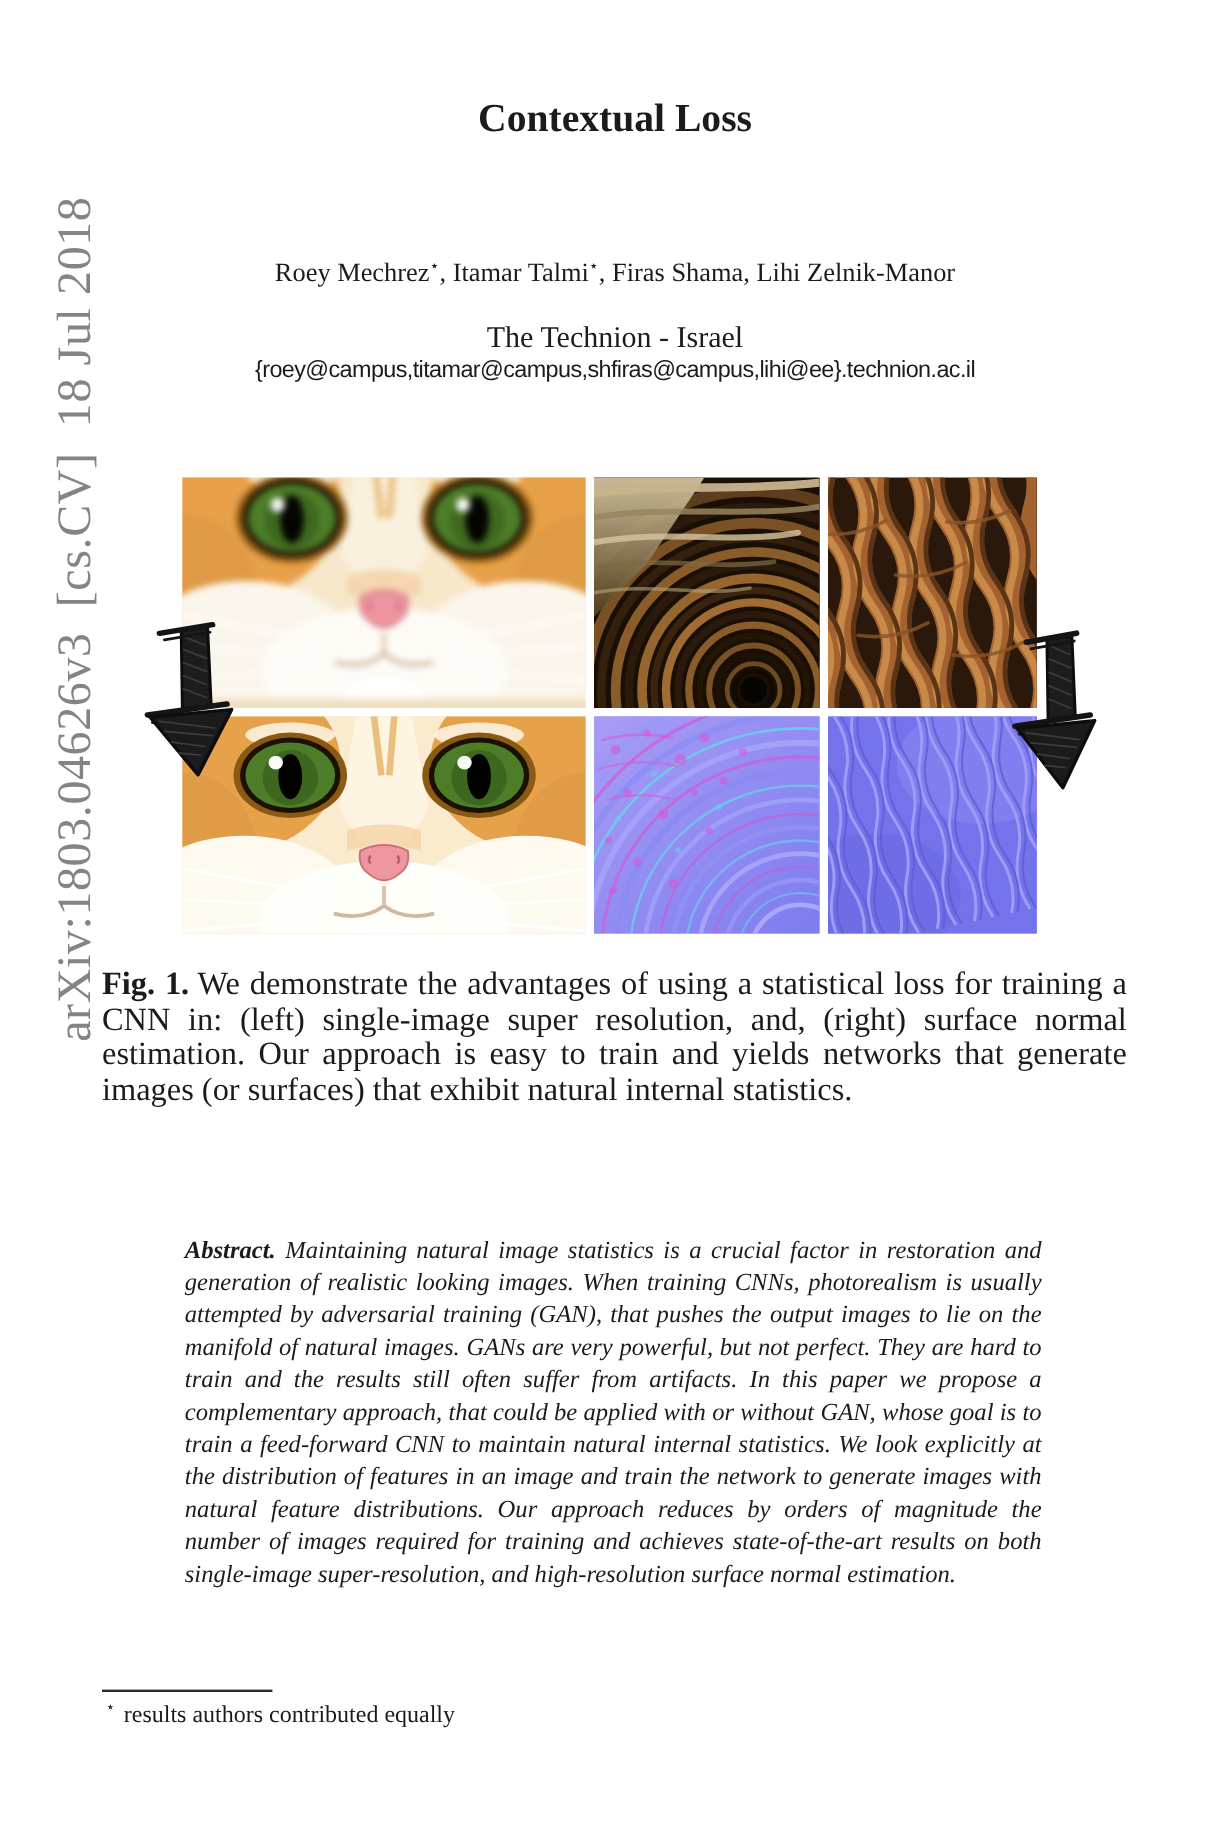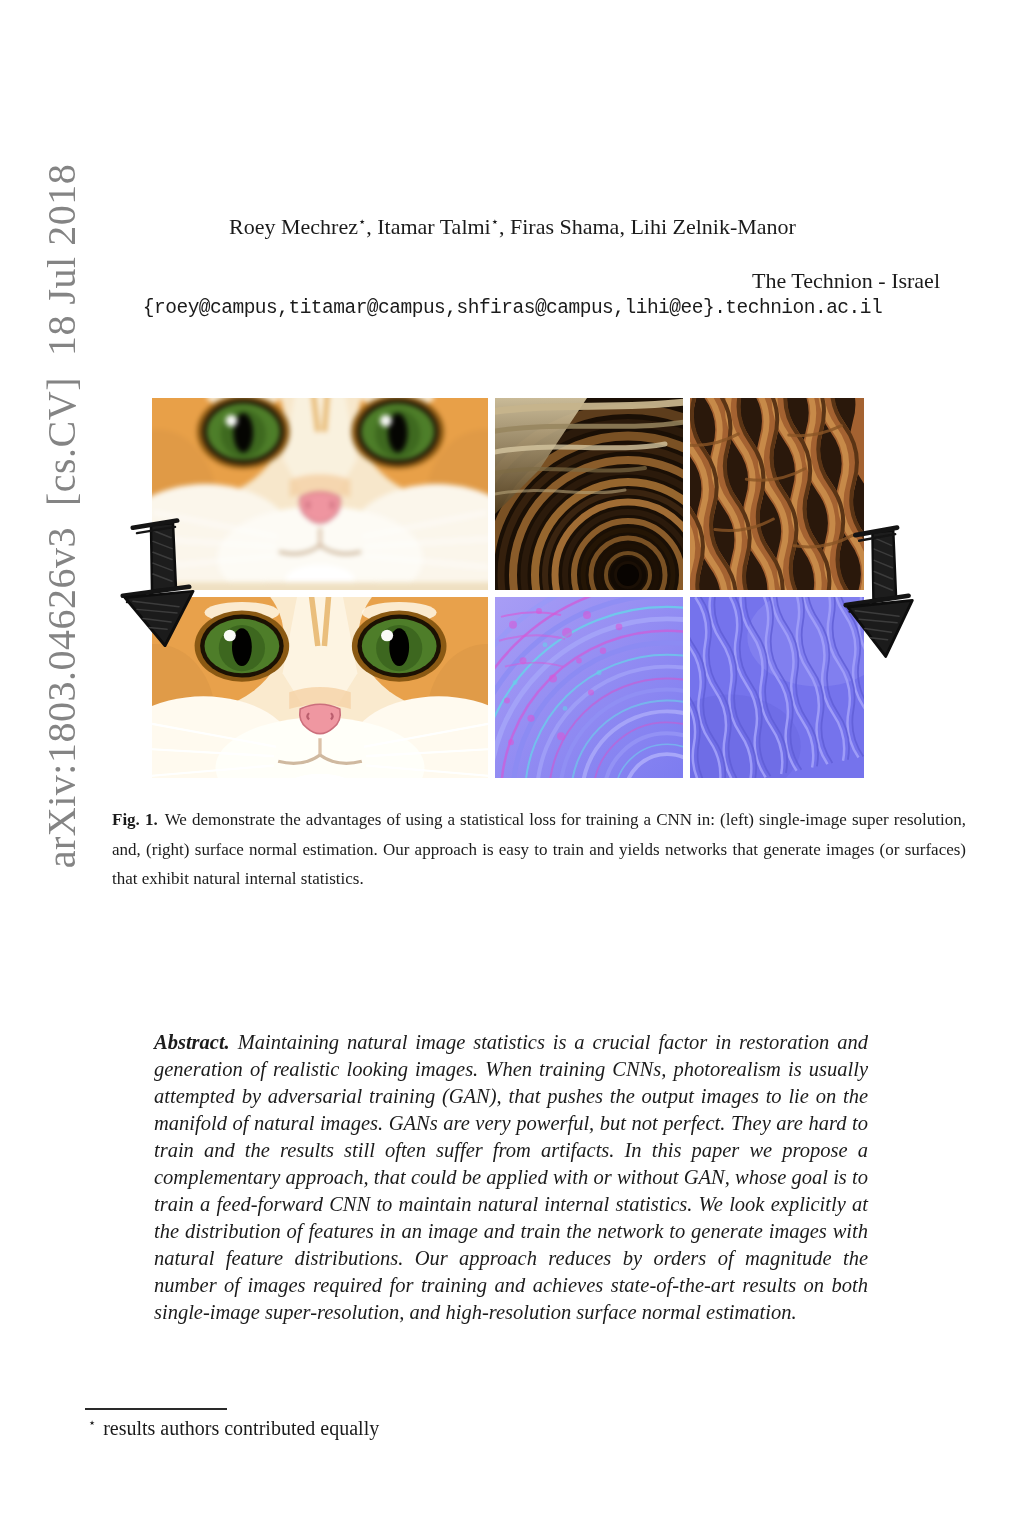--- a/index.html
+++ b/index.html
@@ -14,43 +14,43 @@
     left:38px;top:942px;width:852px;
     transform:rotate(-90deg);transform-origin:0 0;
     font-size:40px;letter-spacing:.5px;color:#848484;
     text-align:center;white-space:pre;
   }
 
   
   #title{left:85px;top:76px;width:855px;text-align:center;font-size:33px;font-weight:bold;line-height:46px;}
   #authors{left:85px;top:214px;width:855px;text-align:center;font-size:22px;}
   #authors sup{font-size:60%;}
-  #affiliation{left:85px;top:268px;width:855px;text-align:right;font-size:22px;}
+  #affiliation{left:85px;top:268px;width:855px;text-align:center;font-size:25px;}
   #emails{left:85px;top:297px;width:855px;text-align:center;
-    font-family:Liberation Mono, monospace;font-size:19.5px;letter-spacing:-.5px;}
+    font-family:Liberation Sans, sans-serif;font-size:19.5px;letter-spacing:-.5px;}
 
   
   .panel{position:absolute;overflow:hidden;background:#efe0c2;}
   .panel svg{display:block;width:100%;height:100%;}
   .p-cat-top{left:152px;top:398px;width:336px;height:192px;}
   .p-wood   {left:495px;top:398px;width:188px;height:192px;background:#1a0f05;}
   .p-rope   {left:690px;top:398px;width:174px;height:192px;background:#2a180b;}
   .p-cat-bot{left:152px;top:597px;width:336px;height:181px;}
   .p-woodn  {left:495px;top:597px;width:188px;height:181px;background:#8280f0;}
   .p-ropen  {left:690px;top:597px;width:174px;height:181px;background:#7573ec;}
   .p-cat-top svg{filter:blur(2.6px) saturate(1.05);transform:translateY(-8%) scale(1.08);}
   .p-cat-bot svg{transform:translateY(2%) scale(1.1);filter:contrast(1.03);}
 
   .arrow{position:absolute;z-index:5;}
   .arrow svg{display:block;width:100%;height:100%;}
   #arrow-left {left:119px;top:516px;width:80px;height:136px;}
   #arrow-right{left:842px;top:523px;width:76px;height:140px;}
 
   
-  #caption{left:85px;top:805px;width:854px;font-size:17px;line-height:29.5px;text-align:justify;margin-left:27px;}
+  #caption{left:85px;top:805px;width:854px;font-size:27px;line-height:29.5px;text-align:justify;}
   #caption .lbl{font-weight:bold;margin-right:7px;}
   #abstract{left:154px;top:1029px;width:714px;font-size:20.5px;line-height:27px;text-align:justify;font-style:italic;}
   #abstract .lbl{font-weight:bold;margin-right:8px;}
   #footnote-rule{left:85px;top:1408px;width:142px;height:0;border-top:2px solid #2a2a2a;}
   #footnote{left:88px;top:1415px;width:640px;font-size:20px;}
   #footnote sup{font-size:65%;margin-right:7px;}
 
   #svg-defs{position:absolute;width:0;height:0;overflow:hidden;}
 </style>
 </head>
@@ -290,20 +290,21 @@
           <path d="M24,113 L52,117"></path>
           <path d="M30,123 L48,125"></path>
       </g>
     </g>
   </defs>
 </svg>
 
 <div id="arxiv-stamp" class="abs">arXiv:1803.04626v3  [cs.CV]  18 Jul 2018</div>
 
 <div id="title" class="abs">
+  <div>Contextual Loss</div>
 </div>
 
 <div id="authors" class="abs"><span>Roey Mechrez</span><sup>⋆</sup><span>, </span><span>Itamar Talmi</span><sup>⋆</sup><span>, </span><span>Firas Shama</span><span>, </span><span>Lihi Zelnik-Manor</span></div>
 
 <div id="affiliation" class="abs">The Technion - Israel</div>
 <div id="emails" class="abs">{roey@campus,titamar@campus,shfiras@campus,lihi@ee}.technion.ac.il</div>
 
 <div>
   <div class="panel p-cat-top">
     <svg viewBox="0 0 336 190" preserveAspectRatio="none">

